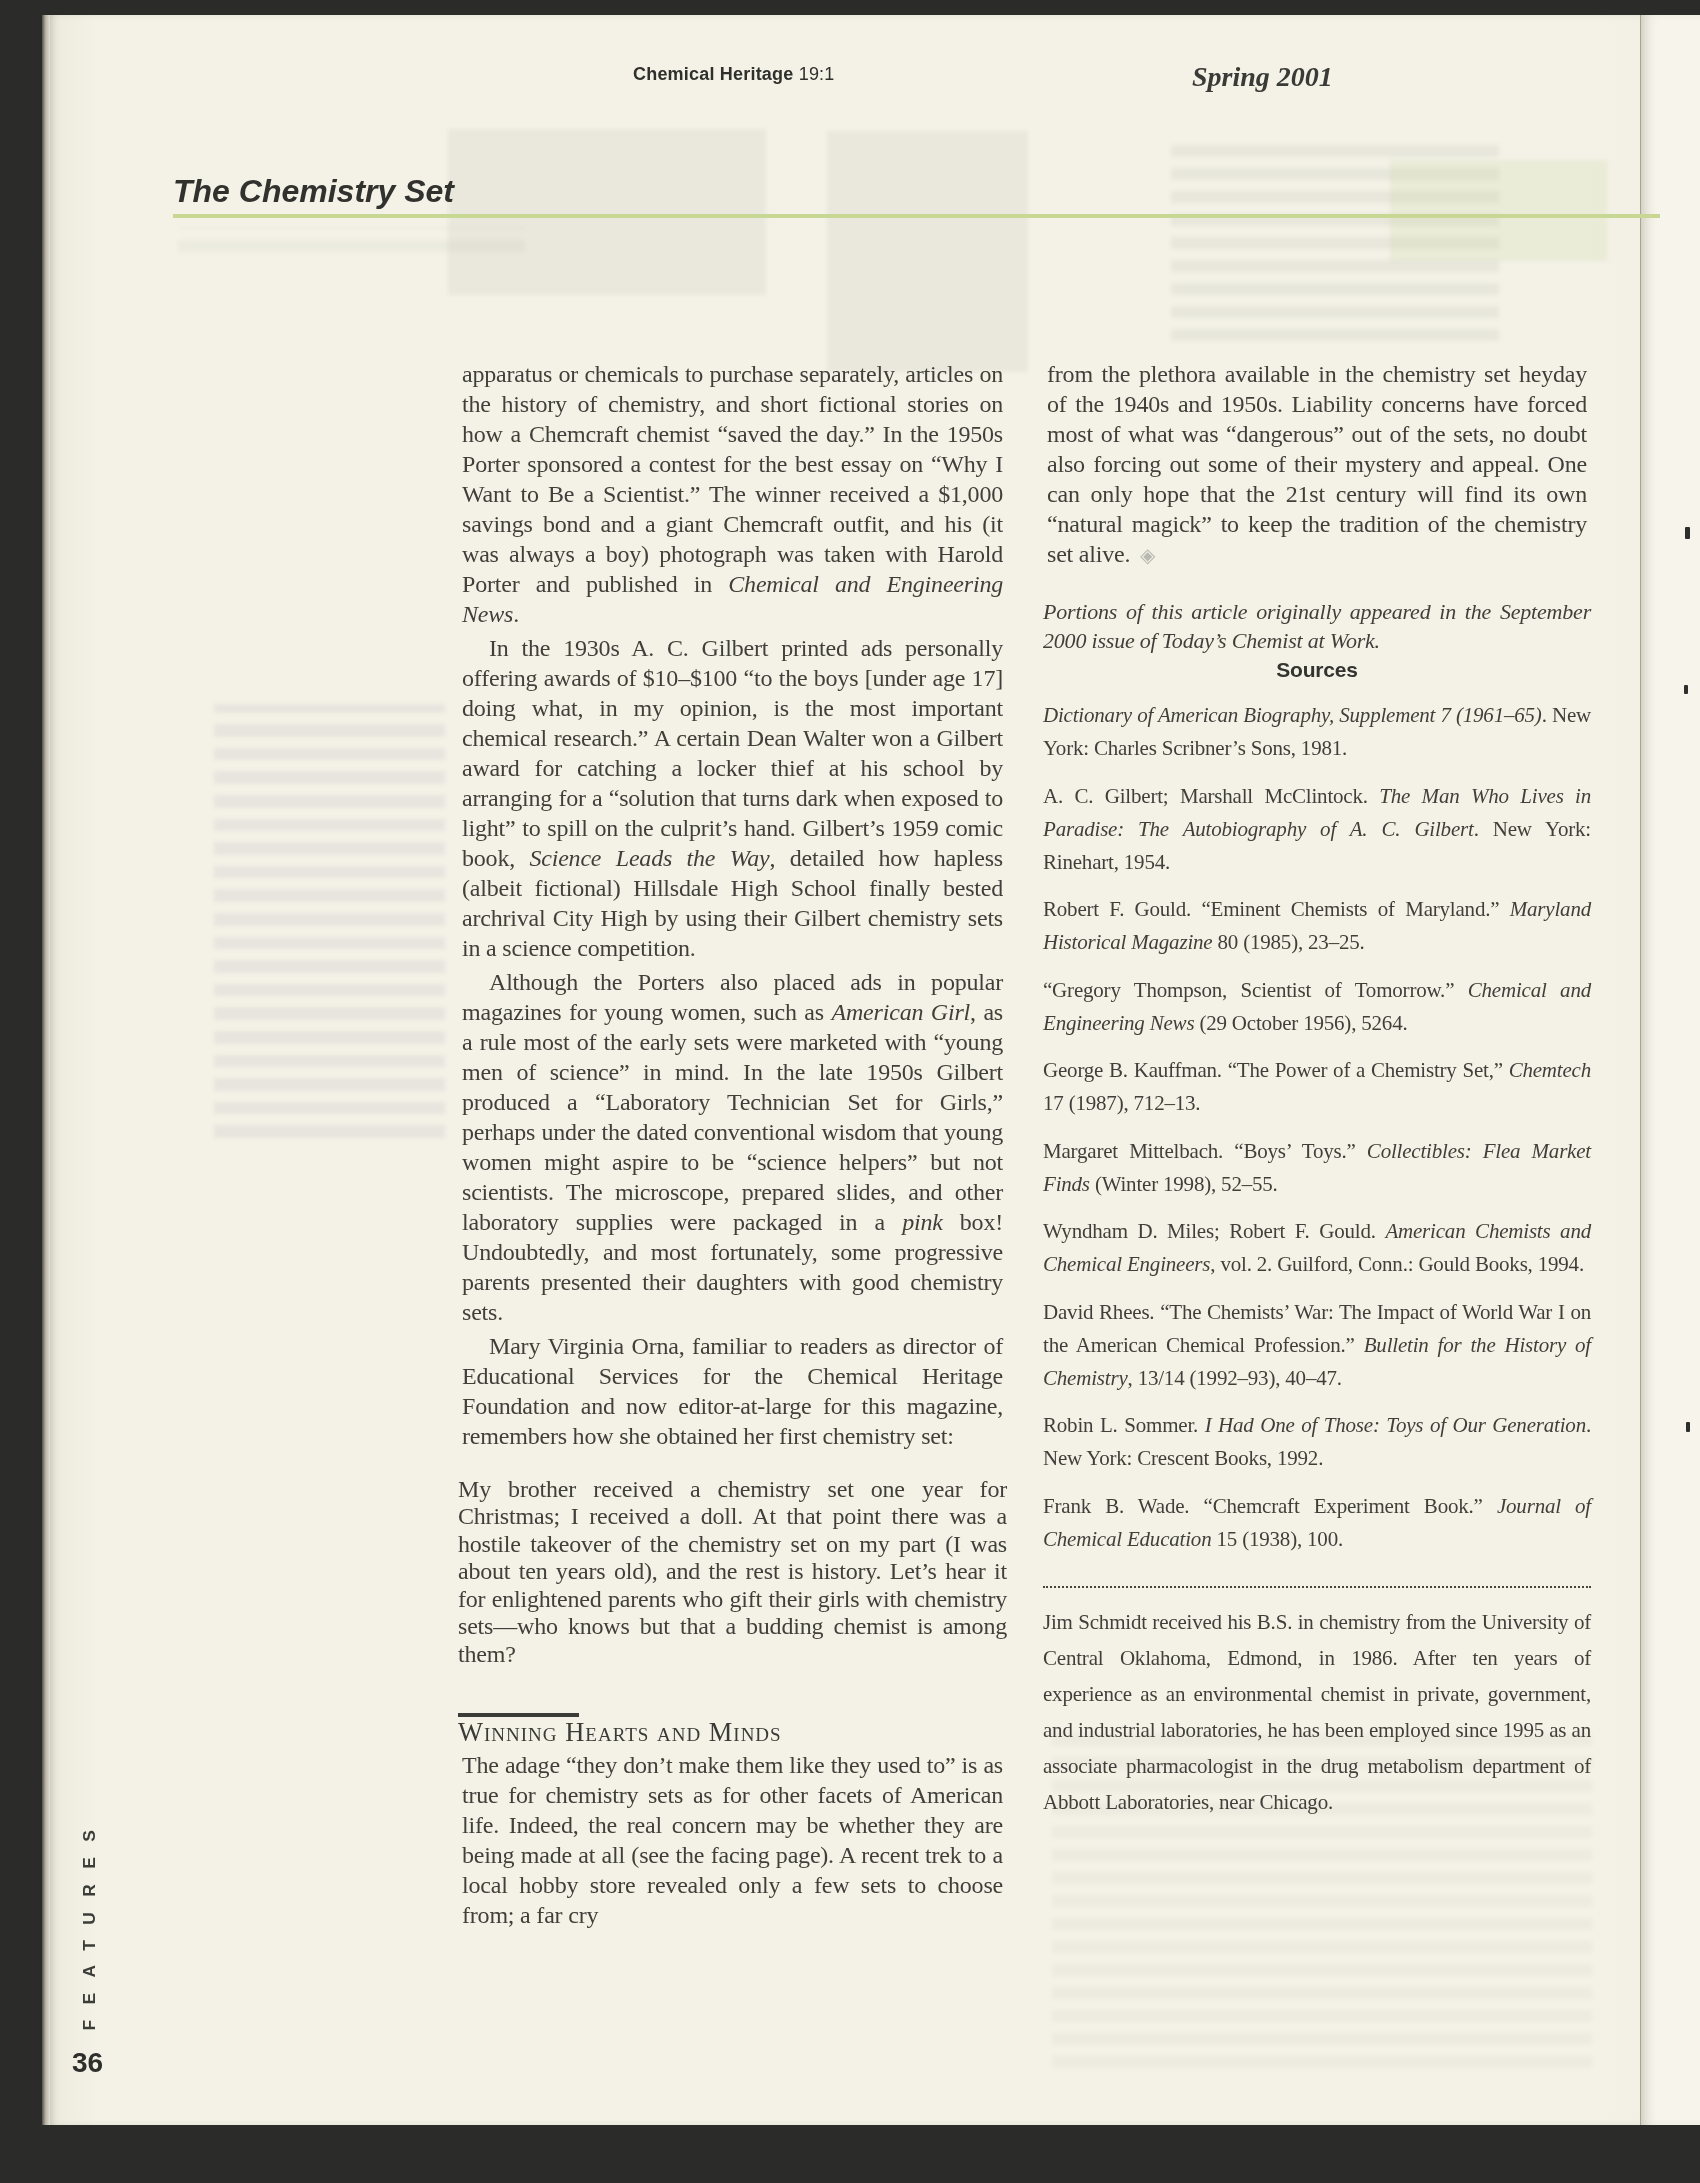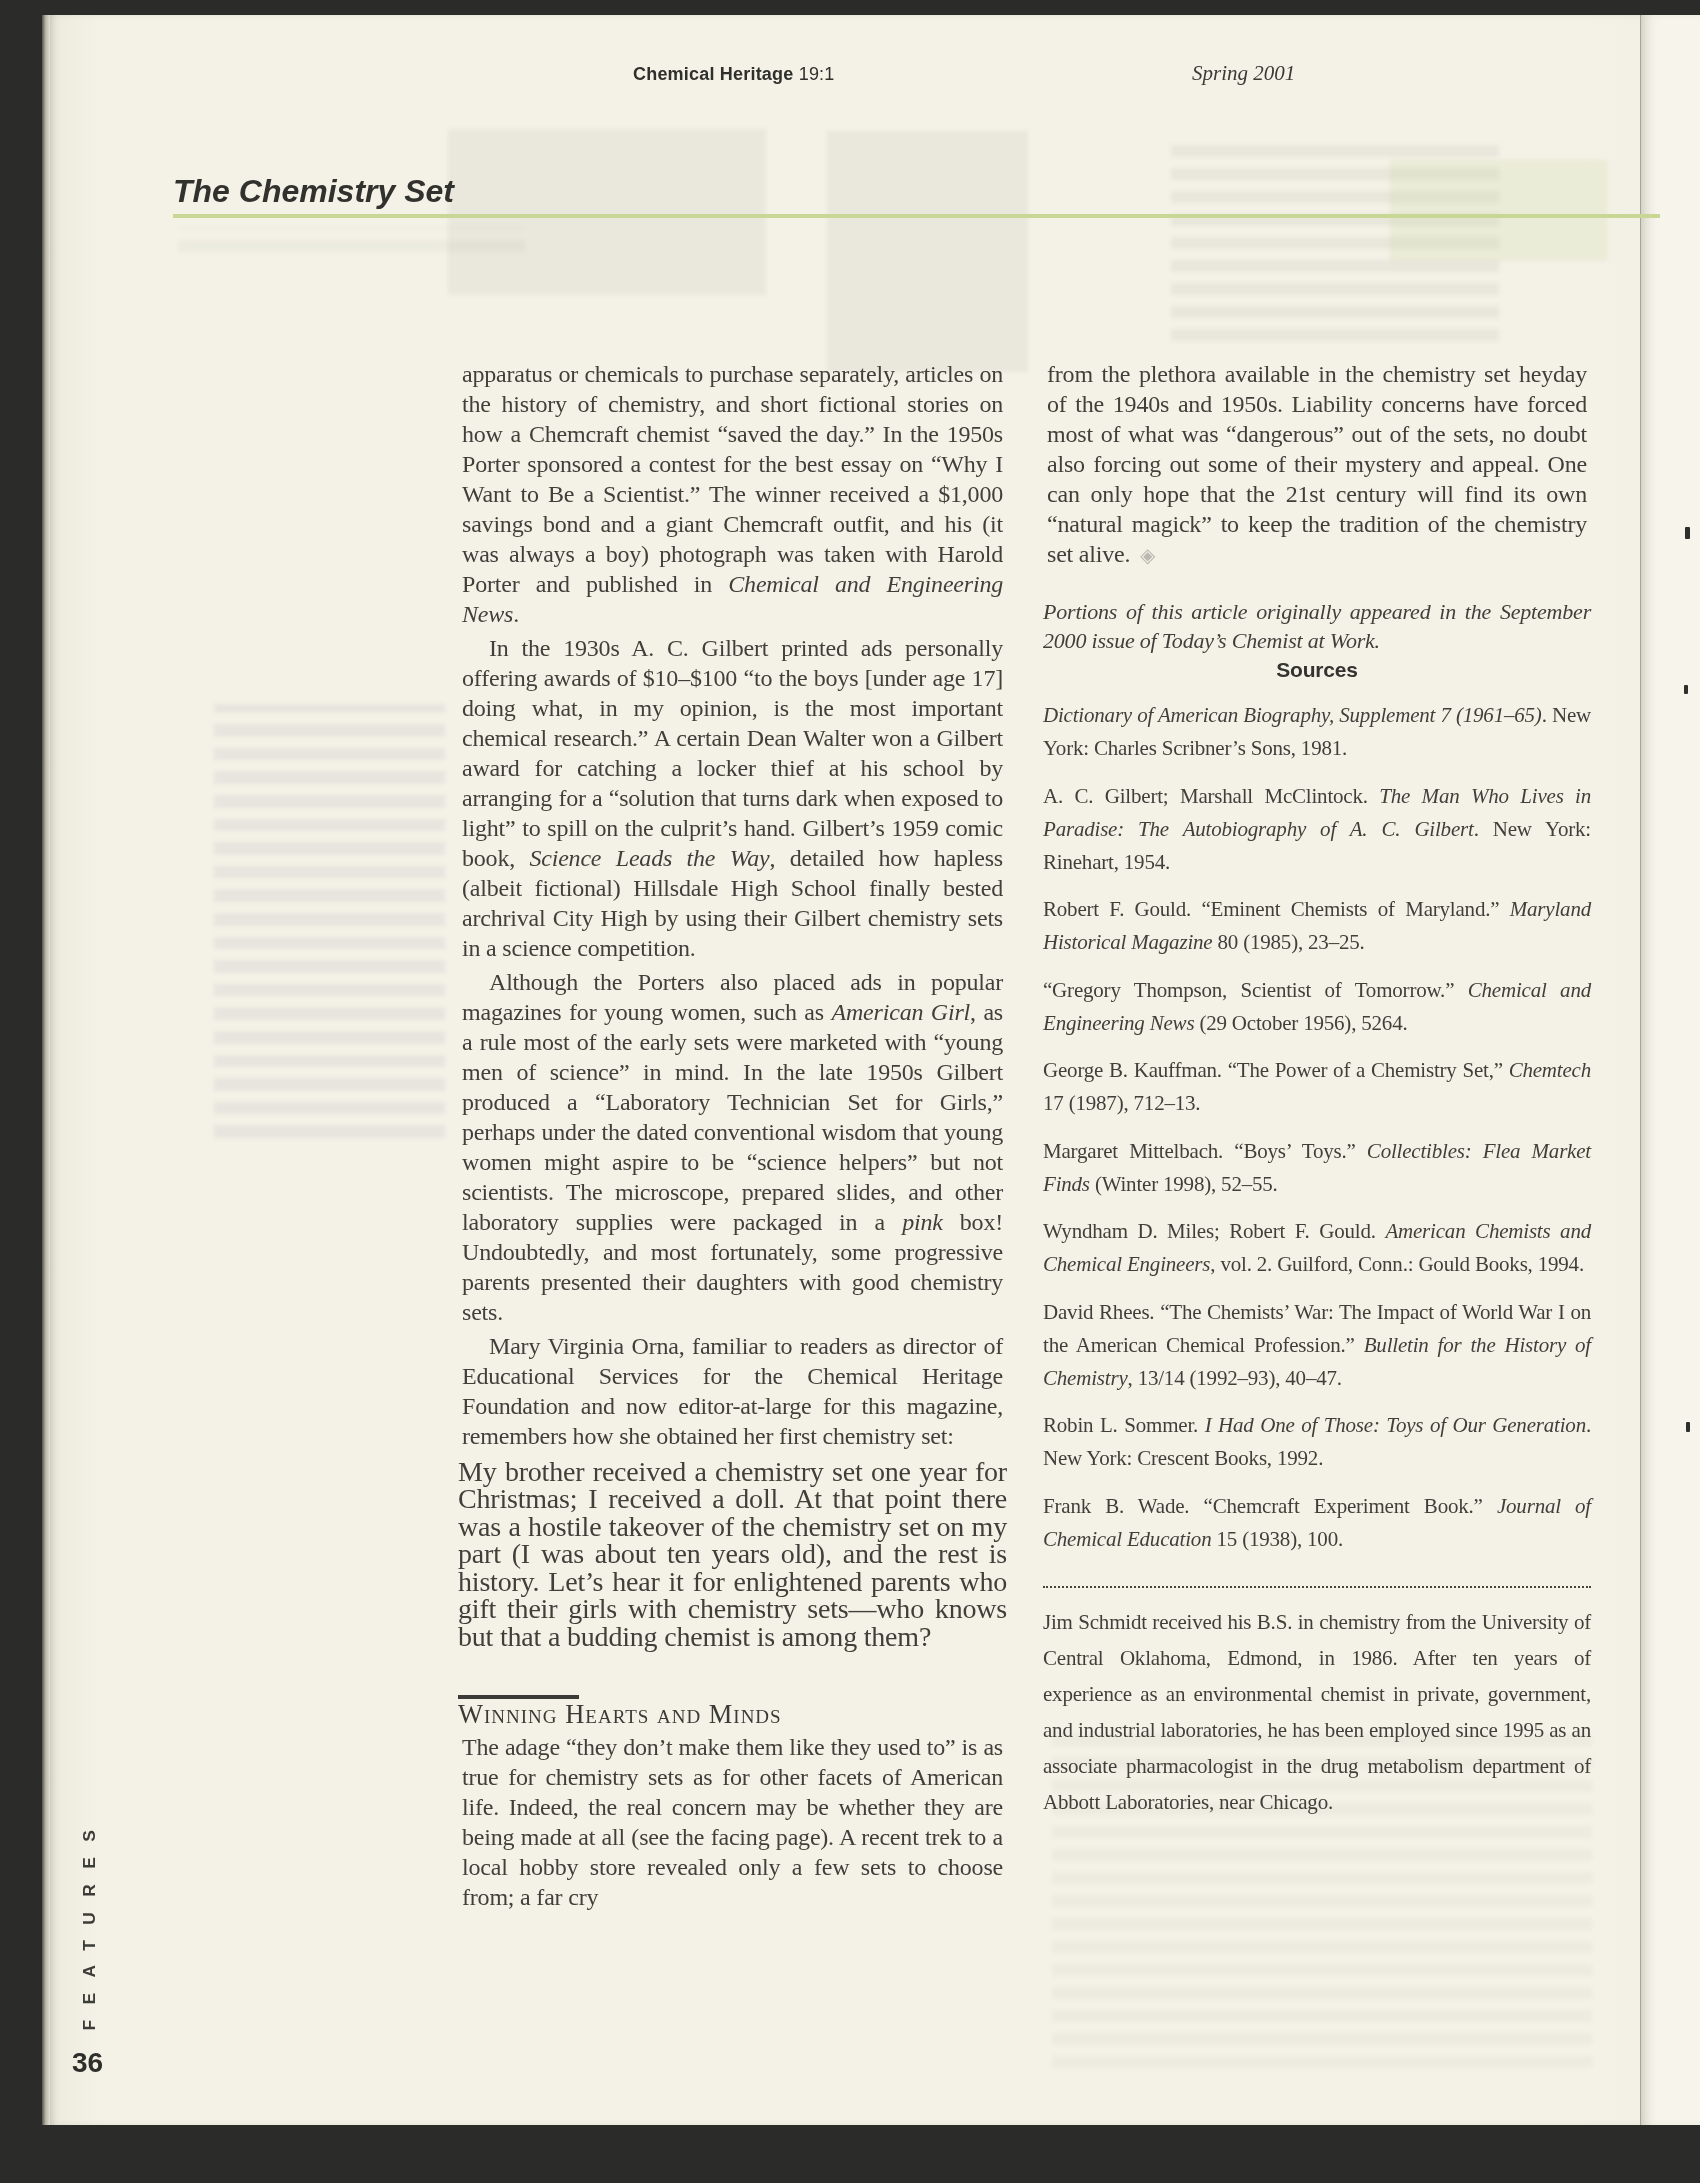--- a/index.html
+++ b/index.html
@@ -35,41 +35,41 @@
   .speck{position:absolute;background:#2e2e2c;border-radius:1px;}
   
   .journal{
     position:absolute;left:583px;top:49px;
     font-family:"Liberation Sans",sans-serif;font-weight:bold;
     font-size:18px;color:#2f2f2c;letter-spacing:0.2px;white-space:nowrap;
   }
   .journal .issue{font-weight:normal;}
   .season{
     position:absolute;left:1142px;top:46px;
-    font-style:italic;font-size:21px;color:#3a3a36;white-space:nowrap;
+    font-style:italic;font-size:28px;color:#3a3a36;white-space:nowrap;font-weight:bold;
   }
   
   .title{
     position:absolute;left:123px;top:158px;
     font-family:"Liberation Sans",sans-serif;font-weight:bold;font-style:italic;
     font-size:32px;color:#31312e;white-space:nowrap;letter-spacing:0px;text-align:center;
   }
   .accent-rule{position:absolute;left:123px;top:199px;width:1487px;height:4.8px;}
   
   .col{
     position:absolute;top:340px;color:#403f3a;
     font-size:24px;line-height:30px;text-align:justify;letter-spacing:-0.2px;
   }
   .col-left{left:408px;width:549px;}
   .col-right{left:993px;width:548px;}
   .para{margin:4px;}
   .para.indent{text-indent:27px;}
   .it{font-style:italic;}
   .endmark{font-size:20px;color:#b9b9b1;margin-left:9.6px;letter-spacing:0;}
-  .quote{margin-top:7px;font-size:28px;line-height:27.5px;}
+  .quote{margin-top:25px;font-size:24px;line-height:27.5px;}
   .heading-rule{margin-top:45px;width:121px;height:3.9px;background:#3b3b37;}
   .section-heading{
     margin-top:0;font-variant:small-caps;font-size:26.5px;line-height:30px;
     letter-spacing:1px;color:#3a3a36;text-align:left;
   }
   .section-heading + .para{margin-top:2.9px;}
   .note{margin-top:27px;font-size:22px;line-height:29px;font-style:italic;}
   .sources-heading{
     font-family:"Liberation Sans",sans-serif;font-weight:bold;
     font-size:21px;color:#33332f;text-align:center;

